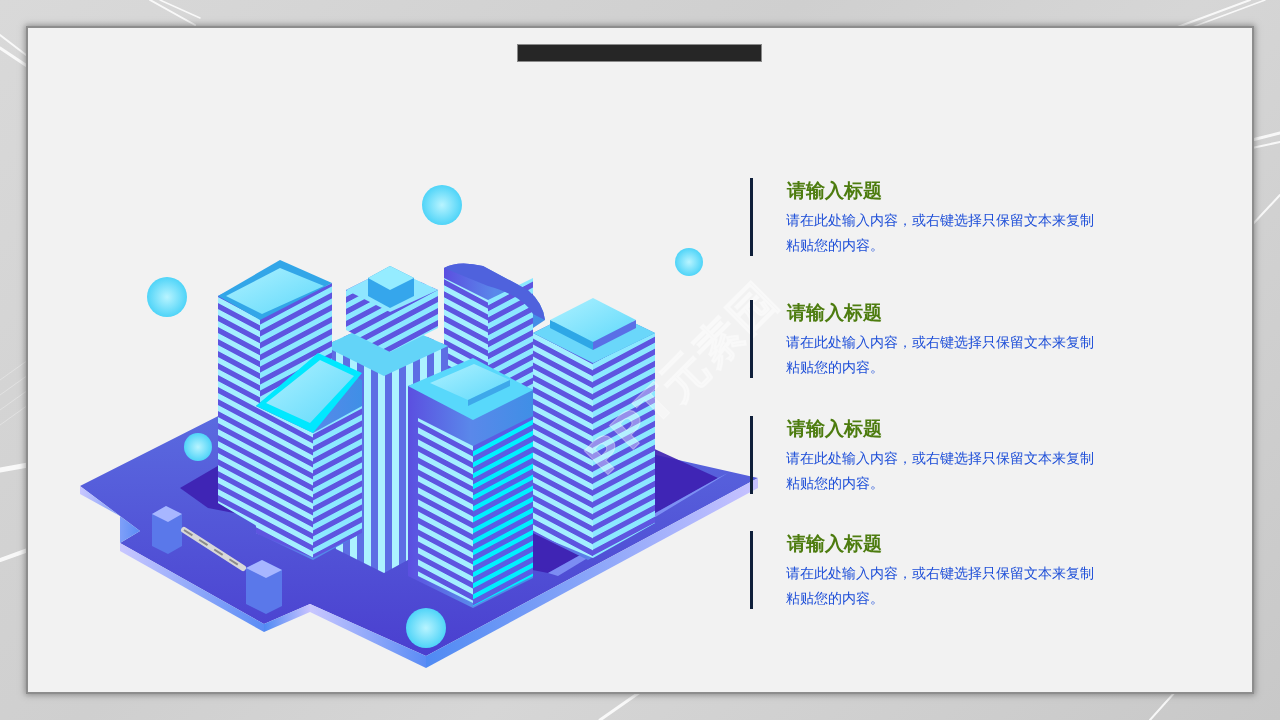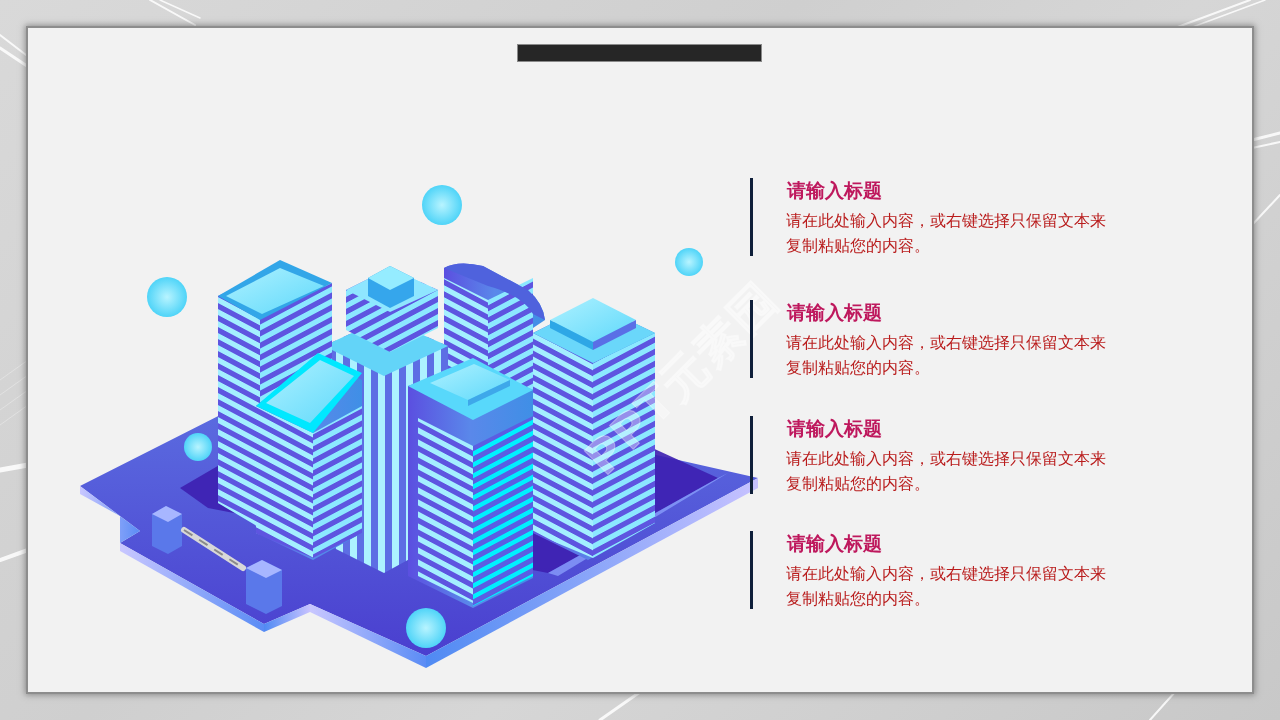--- a/index.html
+++ b/index.html
@@ -23,25 +23,25 @@
   .watermark {
     position: absolute; left: 530px; top: 320px;
     font-size: 46px; font-weight: bold; color: rgba(255,255,255,0.35);
     transform: rotate(-45deg); letter-spacing: 2px; pointer-events: none;
     -webkit-text-stroke: 1px rgba(255,255,255,0.35);
   }
   .items { position: absolute; left: 722px; top: 150px; width: 400px; }
   .item { position: absolute; left: 0; width: 400px; height: 78px; }
   .item .bar { position: absolute; left: 0; top: 0; width: 3px; height: 78px; background: #0f1f3a; }
   .item .heading {
-    position: absolute; left: 37px; top: 0; font-size: 19px; font-weight: bold; color: #be185d;
+    position: absolute; left: 37px; top: 0; font-size: 19px; font-weight: bold; color: #4d7c0f;
     line-height: 24px; white-space: nowrap;
   }
   .item .desc {
-    position: absolute; left: 36px; top: 30px; width: 320px; font-size: 16px; color: #b91c1c;
+    position: absolute; left: 36px; top: 30px; width: 320px; font-size: 14px; color: #1d4ed8;
     line-height: 25px;
     font-family: Liberation Serif, serif;
   }
 </style>
 </head>
 <body>
 
 <svg class="bg-streaks" width="1280" height="720" viewBox="0 0 1280 720">
   <g stroke="#ffffff" stroke-linecap="round" fill="none" opacity="0.85">
     <line x1="0" y1="35" x2="30" y2="58" stroke-width="2"></line>

